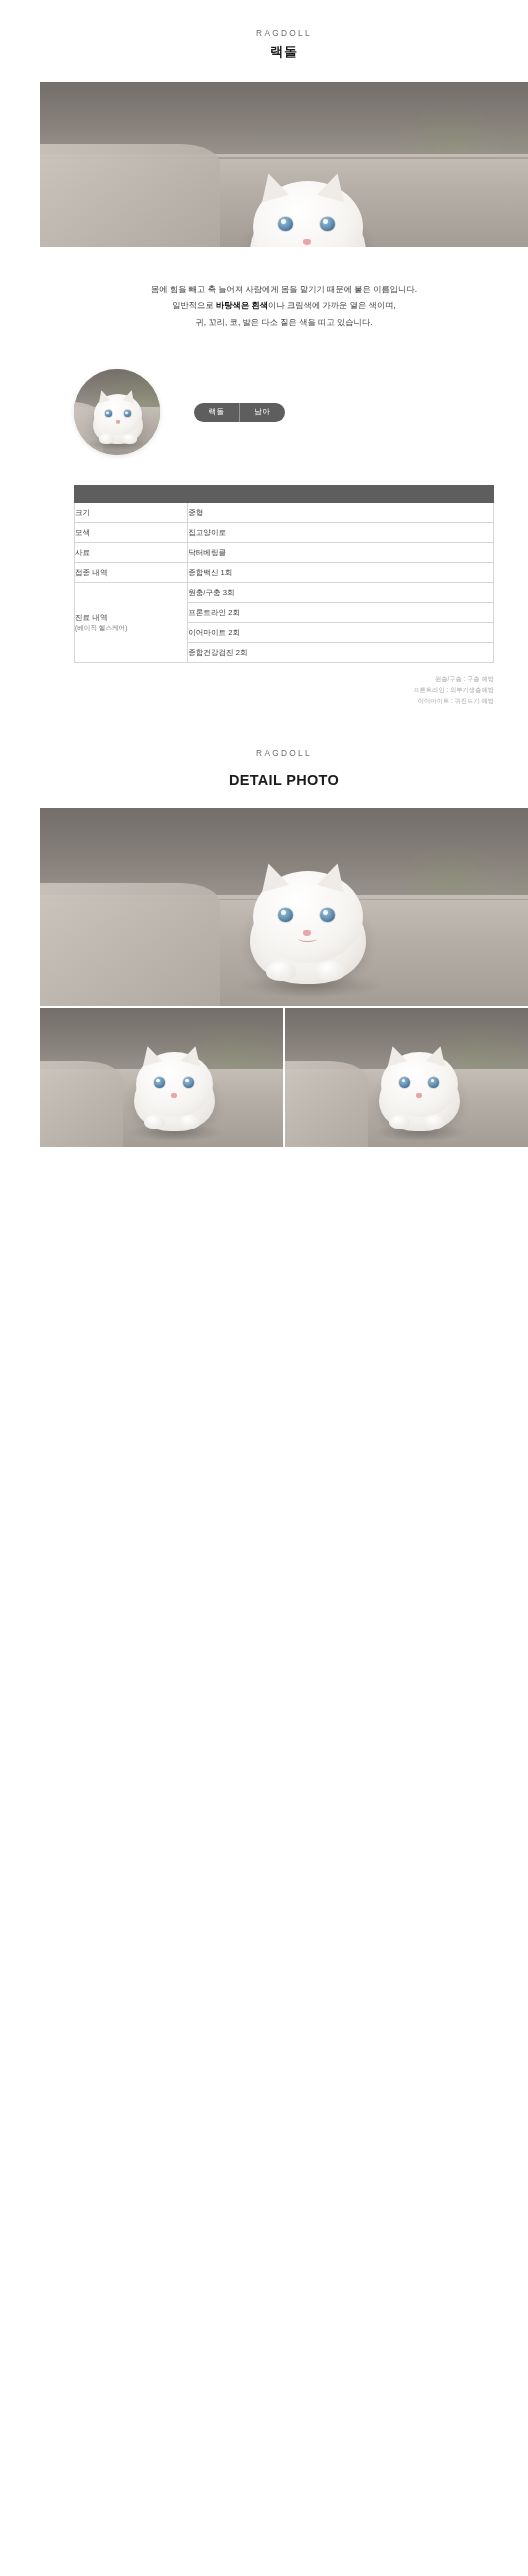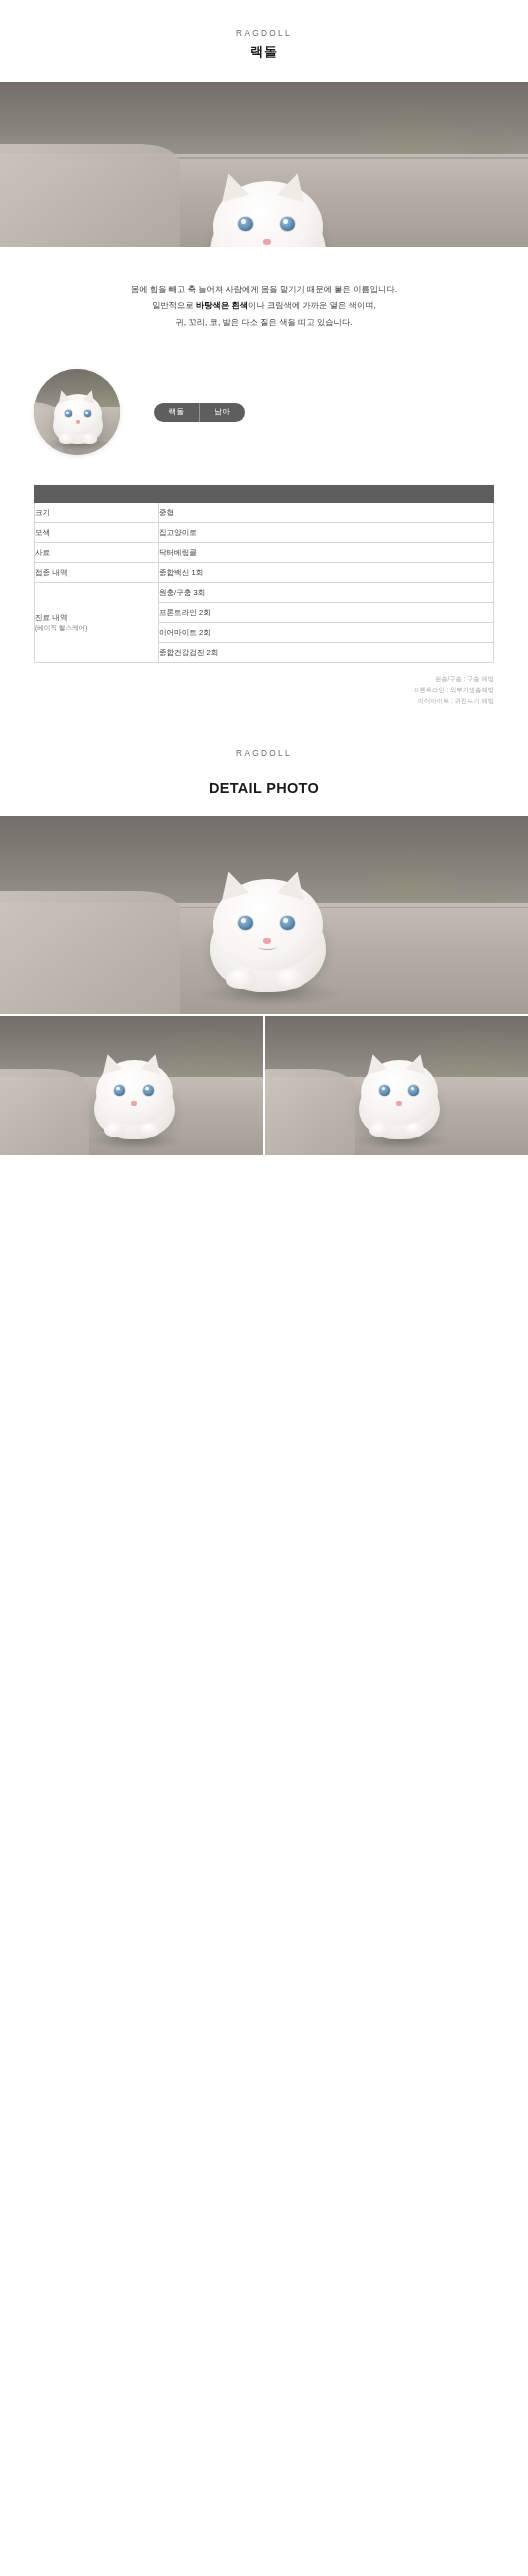--- a/index.html
+++ b/index.html
@@ -2,21 +2,21 @@
 <html style="font-size:10.6px"><head>
 <meta charset="utf-8">
 <style>
   * { box-sizing: border-box; margin: 0; padding: 0; }
   body {
     width: 528px;
     background: #ffffff;
     font-family: "Liberation Sans", sans-serif;
     color: #333;
   }
-  .page { width: 528px; position: relative; }
+  .page { width: 528px; position: relative; padding-left: 40px; }
 
   
   .header { padding-top: 28px; padding-bottom: 21px; text-align: center; }
   .header-eyebrow {
     font-size: 8.3px;
     letter-spacing: 2.3px;
     color: #6d6d6d;
     font-weight: 400;
   }
   .header-title {
@@ -192,21 +192,21 @@
     line-height: 1.75;
   }
 
   
   .detail-head { padding: 42px 0 20px; text-align: center; }
   .detail-eyebrow {
     font-size: 8.3px; letter-spacing: 2.3px; color: #6d6d6d;
   }
   .detail-title {
     font-size: 14.5px; font-weight: bold; color: #1c1c1c;
-    margin-top: 22px; letter-spacing: 0.3px;
+    margin-top: 14px; letter-spacing: 0.3px;
   }
 
   .big-photo { width: 528px; height: 198px; position: relative; overflow: hidden; }
   .dual { display: flex; gap: 2.6px; padding: 2.6px 0 0; }
   .dual .half { width: 263px; height: 139px; position: relative; overflow: hidden; }
 </style>
 </head>
 <body>
 
 <div class="page">

